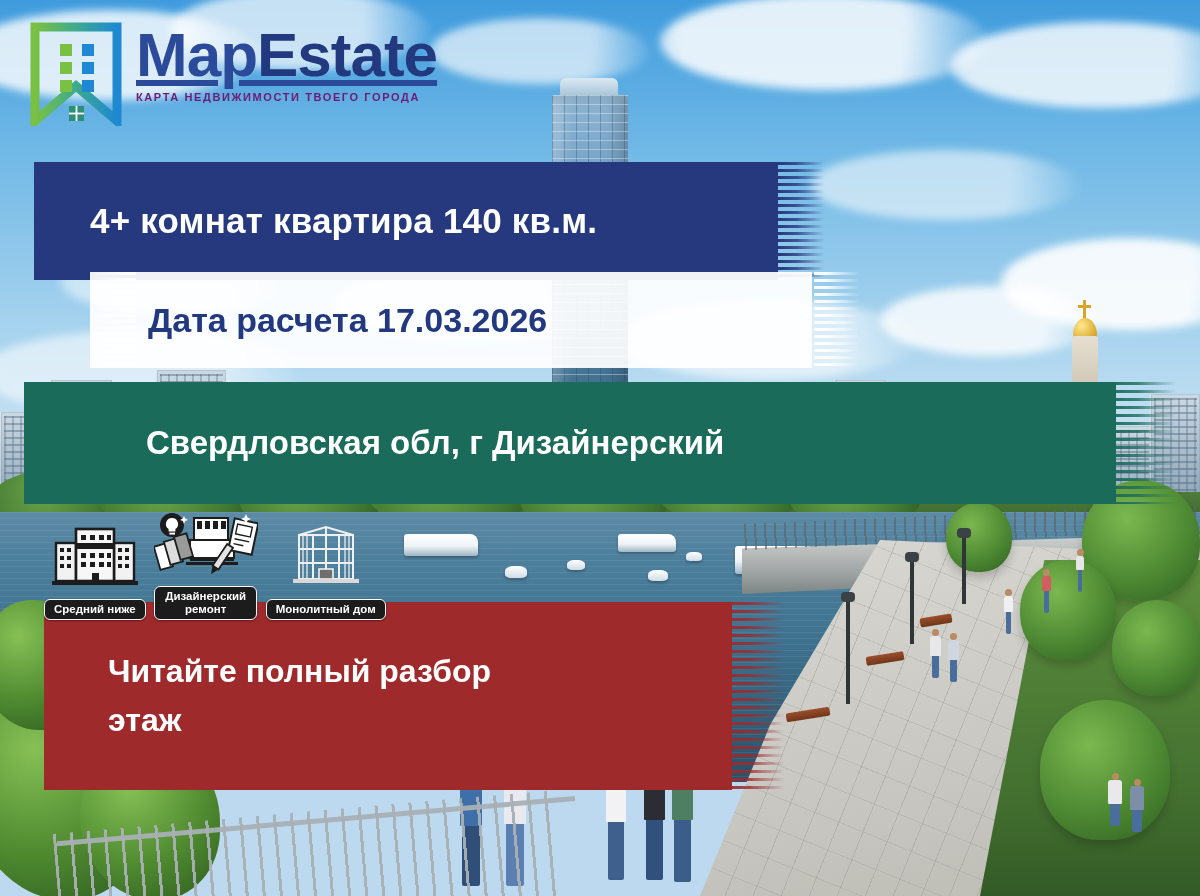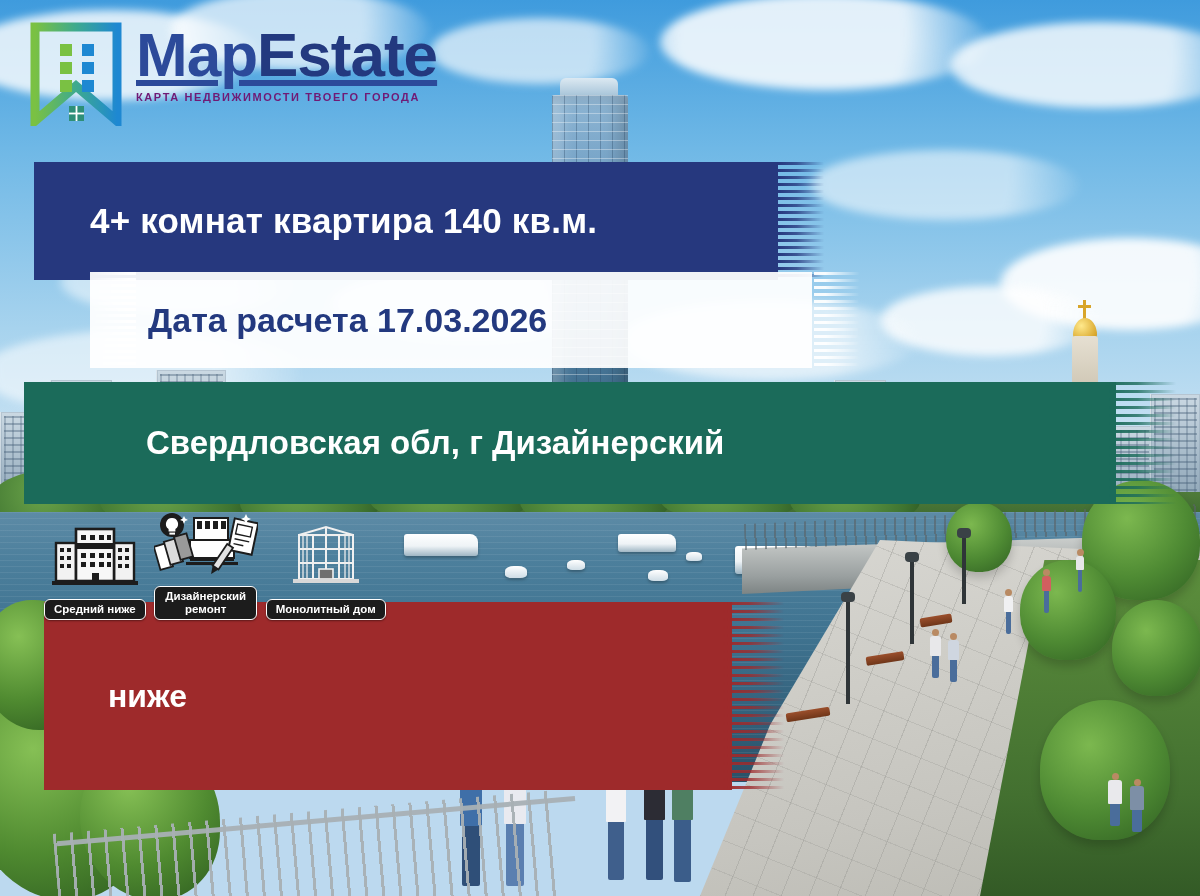--- a/index.html
+++ b/index.html
@@ -583,17 +583,18 @@
     </div>
   </div>
 
   <div class="banner" id="banner-cta">
     <div class="brush">
       <div class="frayL"></div>
       <div class="core"></div>
       <div class="frayR"></div>
     </div>
     <div class="txt">
-      <span>ниже</span>
+      <span>Читайте полный разбор</span>
+      <span>этаж</span>
     </div>
   </div>
 
 </div>
 
 </body></html>

